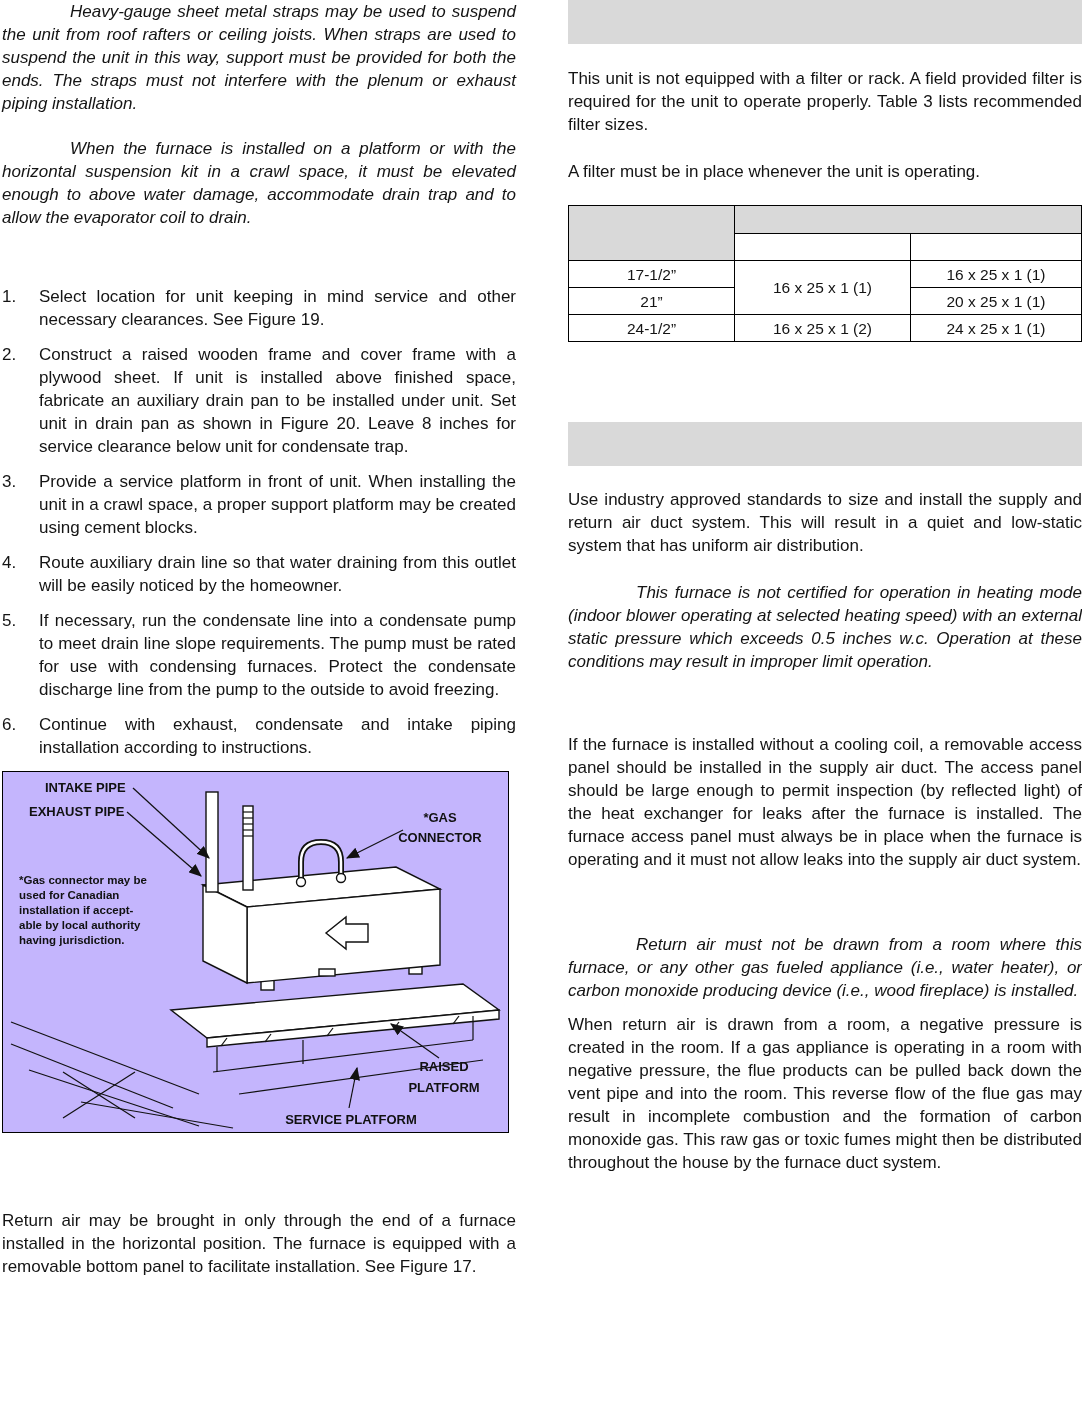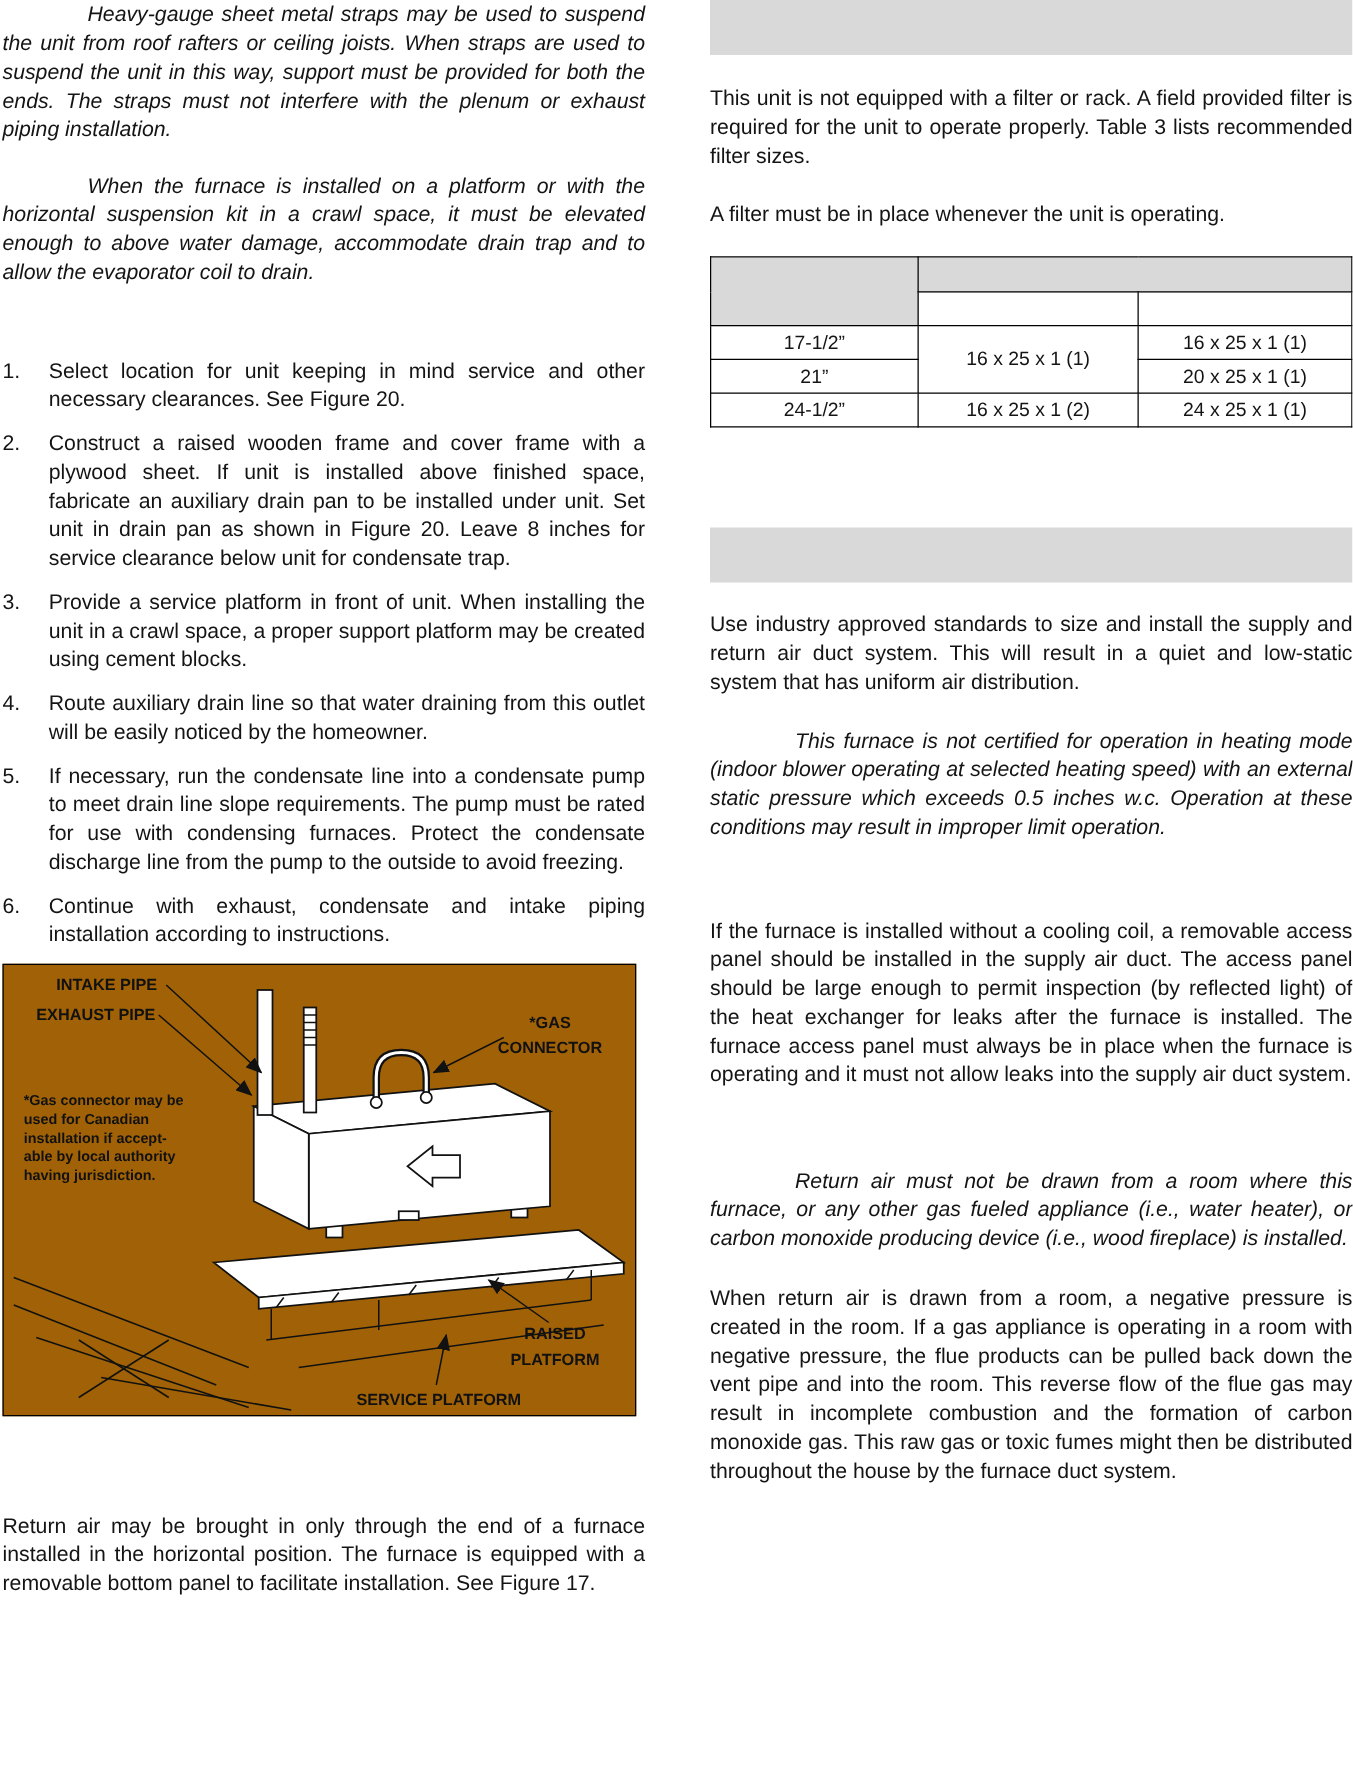--- a/index.html
+++ b/index.html
@@ -19,50 +19,50 @@
   .mt22 { margin-top:22px; }
   .mt24 { margin-top:24px; }
 
   
   .steps { margin-top:56px; }
   .step { display:flex; margin-bottom:12px; }
   .step .num { flex:0 0 37px; }
   .step .txt { flex:1; text-align:justify; }
 
   
-  .figure-box { margin-top:8px; width:507px; height:362px; border:1px solid #000; background:#a16207; }
+  .figure-box { margin-top:8px; width:507px; height:362px; border:1px solid #000; background:#c4b5fd; }
   .fig-label { font-family:"Liberation Sans", sans-serif; font-size:13px; font-weight:700; fill:#111; }
   .fig-note  { font-family:"Liberation Sans", sans-serif; font-size:11.5px; font-weight:700; fill:#111; }
   .ln  { stroke:#111; stroke-width:1.2; fill:none; }
   .shp { stroke:#111; stroke-width:1.4; fill:#fff; }
 
   
   .graybar { height:44px; background:#d9d9d9; }
   .graybar2 { margin-top:80px; }
   table.filter { border-collapse:collapse; width:513px; margin-top:22px; table-layout:fixed; }
   .filter td { border:1px solid #000; text-align:center; vertical-align:middle; font-size:15.5px; height:27px; padding:1px 4px; }
   .filter td.gray { background:#d9d9d9; height:28px; }
   .mt-access { margin-top:60px; }
   .mt-warn { margin-top:62px; }
-  .mt25 { margin-top:25px; }
+  .mt25 { margin-top:11px; }
   .mt26 { margin-top:26px; }
 </style>
 </head>
 <body>
 
 <div class="page">
 
   <div class="col-left">
     <p class="it ind">Heavy-gauge sheet metal straps may be used to suspend the unit from roof rafters or ceiling joists. When straps are used to suspend the unit in this way, support must be provided for both the ends. The straps must not interfere with the plenum or exhaust piping installation.</p>
     <p class="it ind mt22">When the furnace is installed on a platform or with the horizontal suspension kit in a crawl space, it must be elevated enough to above water damage, accommodate drain trap and to allow the evaporator coil to drain.</p>
 
     <div class="steps">
       <div class="step">
         <span class="num">1.</span>
-        <span class="txt">Select location for unit keeping in mind service and other necessary clearances. See Figure 20.</span>
+        <span class="txt">Select location for unit keeping in mind service and other necessary clearances. See Figure 19.</span>
       </div>
       <div class="step">
         <span class="num">2.</span>
         <span class="txt">Construct a raised wooden frame and cover frame with a plywood sheet. If unit is installed above finished space, fabricate an auxiliary drain pan to be installed under unit. Set unit in drain pan as shown in Figure 20. Leave 8 inches for service clearance below unit for condensate trap.</span>
       </div>
       <div class="step">
         <span class="num">3.</span>
         <span class="txt">Provide a service platform in front of unit. When installing the unit in a crawl space, a proper support platform may be created using cement blocks.</span>
       </div>
       <div class="step">

